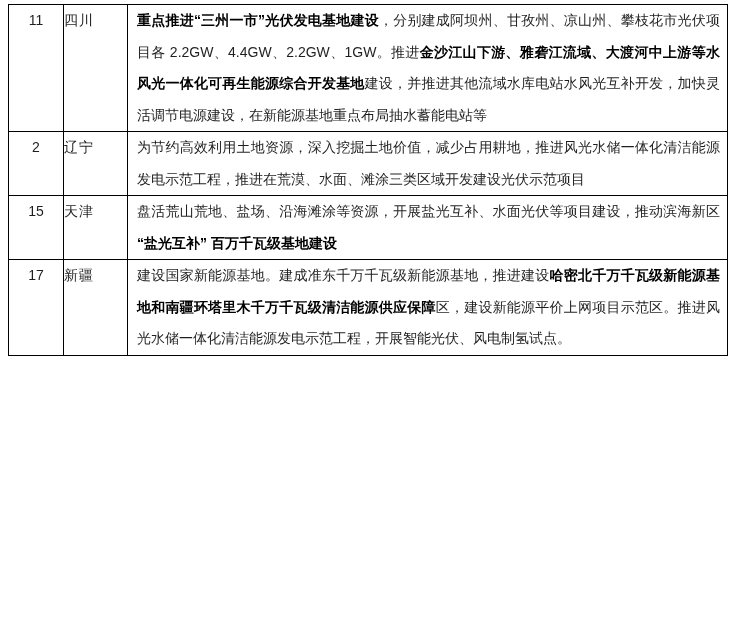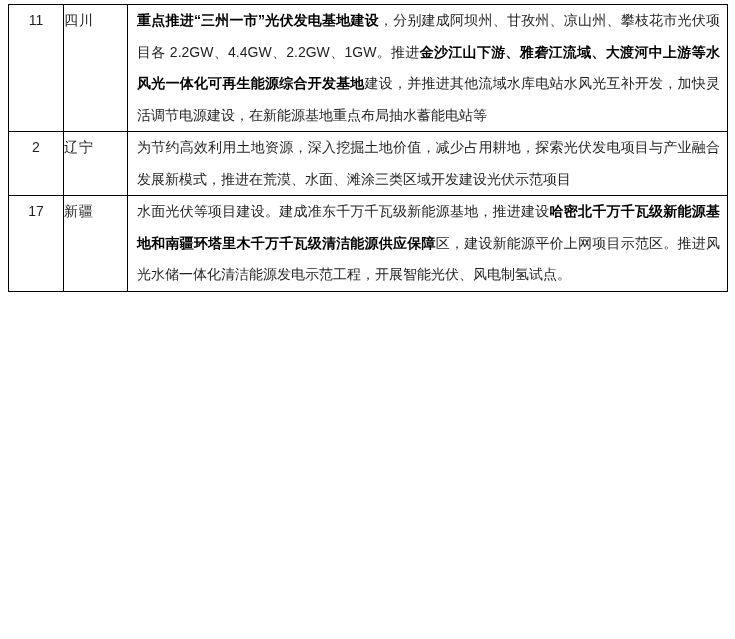--- a/index.html
+++ b/index.html
@@ -42,22 +42,27 @@
   <table class="province-table">
     <tbody>
         <tr>
           <td class="cell-no">11</td>
           <td class="cell-prov">四川</td>
           <td class="cell-desc"><b>重点推进“三州一市”光伏发电基地建设</b><span>，分别建成阿坝州、甘孜州、凉山州、攀枝花市光伏项目各 2.2GW、4.4GW、2.2GW、1GW。推进</span><b>金沙江山下游、雅砻江流域、大渡河中上游等水风光一体化可再生能源综合开发基地</b><span>建设，并推进其他流域水库电站水风光互补开发，加快灵活调节电源建设，在新能源基地重点布局抽水蓄能电站等</span></td>
         </tr>
         <tr>
           <td class="cell-no">2</td>
           <td class="cell-prov">辽宁</td>
-          <td class="cell-desc"><span>为节约高效利用土地资源，深入挖掘土地价值，减少占用耕地，探索光伏发电项目与产业融合发展新模式，推进在荒漠、水面、滩涂三类区域开发建设光伏示范项目</span></td>
+          <td class="cell-desc"><span>为节约高效利用土地资源，深入挖掘土地价值，减少占用耕地，推进风光水储一体化清洁能源发电示范工程，推进在荒漠、水面、滩涂三类区域开发建设光伏示范项目</span></td>
+        </tr>
+        <tr>
+          <td class="cell-no">15</td>
+          <td class="cell-prov">天津</td>
+          <td class="cell-desc"><span>盘活荒山荒地、盐场、沿海滩涂等资源，开展盐光互补、水面光伏等项目建设，推动滨海新区 </span><b>“盐光互补” 百万千瓦级基地建设</b></td>
         </tr>
         <tr>
           <td class="cell-no">17</td>
           <td class="cell-prov">新疆</td>
-          <td class="cell-desc"><span>水面光伏等项目建设。建成准东千万千瓦级新能源基地，推进建设</span><b>哈密北千万千瓦级新能源基地和南疆环塔里木千万千瓦级清洁能源供应保障</b><span>区，建设新能源平价上网项目示范区。推进风光水储一体化清洁能源发电示范工程，开展智能光伏、风电制氢试点。</span></td>
+          <td class="cell-desc"><span>建设国家新能源基地。建成准东千万千瓦级新能源基地，推进建设</span><b>哈密北千万千瓦级新能源基地和南疆环塔里木千万千瓦级清洁能源供应保障</b><span>区，建设新能源平价上网项目示范区。推进风光水储一体化清洁能源发电示范工程，开展智能光伏、风电制氢试点。</span></td>
         </tr>
       </tbody>
   </table>
 </div>
 
 </body></html>

